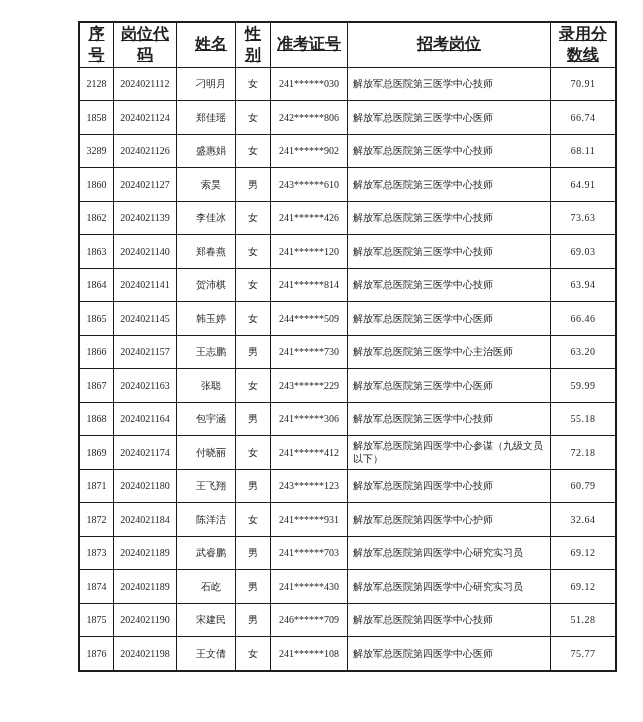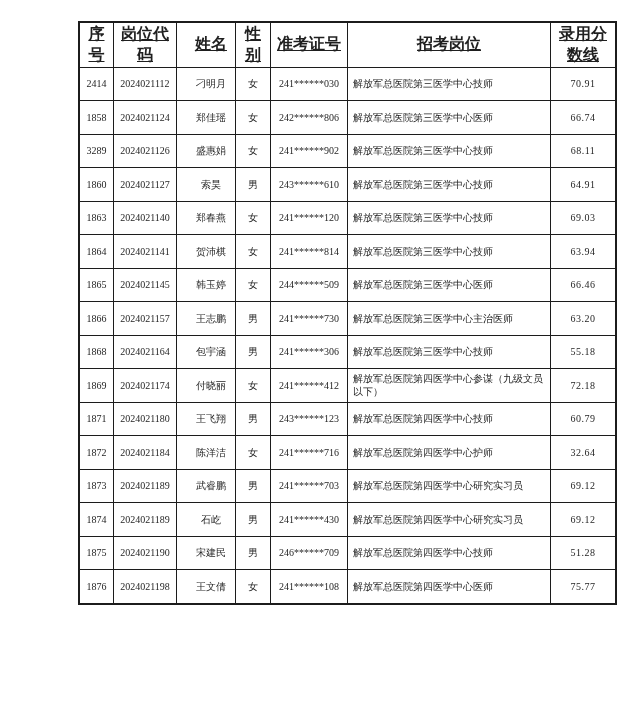--- a/index.html
+++ b/index.html
@@ -78,21 +78,21 @@
           <th class="col-code">岗位代码</th>
           <th class="col-name">姓名</th>
           <th class="col-gender">性别</th>
           <th class="col-ticket">准考证号</th>
           <th class="col-position">招考岗位</th>
           <th class="col-score">录用分数线</th>
         </tr>
     </thead>
     <tbody id="table-body">
         <tr>
-          <td class="col-serial">2414</td>
+          <td class="col-serial">2128</td>
           <td class="col-code">2024021112</td>
           <td class="col-name">刁明月</td>
           <td class="col-gender">女</td>
           <td class="col-ticket">241******030</td>
           <td class="col-position">解放军总医院第三医学中心技师</td>
           <td class="col-score">70.91</td>
         </tr>
         <tr>
           <td class="col-serial">1858</td>
           <td class="col-code">2024021124</td>
@@ -114,20 +114,29 @@
         <tr>
           <td class="col-serial">1860</td>
           <td class="col-code">2024021127</td>
           <td class="col-name">索昊</td>
           <td class="col-gender">男</td>
           <td class="col-ticket">243******610</td>
           <td class="col-position">解放军总医院第三医学中心技师</td>
           <td class="col-score">64.91</td>
         </tr>
         <tr>
+          <td class="col-serial">1862</td>
+          <td class="col-code">2024021139</td>
+          <td class="col-name">李佳冰</td>
+          <td class="col-gender">女</td>
+          <td class="col-ticket">241******426</td>
+          <td class="col-position">解放军总医院第三医学中心技师</td>
+          <td class="col-score">73.63</td>
+        </tr>
+        <tr>
           <td class="col-serial">1863</td>
           <td class="col-code">2024021140</td>
           <td class="col-name">郑春燕</td>
           <td class="col-gender">女</td>
           <td class="col-ticket">241******120</td>
           <td class="col-position">解放军总医院第三医学中心技师</td>
           <td class="col-score">69.03</td>
         </tr>
         <tr>
           <td class="col-serial">1864</td>
@@ -150,20 +159,29 @@
         <tr>
           <td class="col-serial">1866</td>
           <td class="col-code">2024021157</td>
           <td class="col-name">王志鹏</td>
           <td class="col-gender">男</td>
           <td class="col-ticket">241******730</td>
           <td class="col-position">解放军总医院第三医学中心主治医师</td>
           <td class="col-score">63.20</td>
         </tr>
         <tr>
+          <td class="col-serial">1867</td>
+          <td class="col-code">2024021163</td>
+          <td class="col-name">张聪</td>
+          <td class="col-gender">女</td>
+          <td class="col-ticket">243******229</td>
+          <td class="col-position">解放军总医院第三医学中心医师</td>
+          <td class="col-score">59.99</td>
+        </tr>
+        <tr>
           <td class="col-serial">1868</td>
           <td class="col-code">2024021164</td>
           <td class="col-name">包宇涵</td>
           <td class="col-gender">男</td>
           <td class="col-ticket">241******306</td>
           <td class="col-position">解放军总医院第三医学中心技师</td>
           <td class="col-score">55.18</td>
         </tr>
         <tr>
           <td class="col-serial">1869</td>
@@ -181,21 +199,21 @@
           <td class="col-gender">男</td>
           <td class="col-ticket">243******123</td>
           <td class="col-position">解放军总医院第四医学中心技师</td>
           <td class="col-score">60.79</td>
         </tr>
         <tr>
           <td class="col-serial">1872</td>
           <td class="col-code">2024021184</td>
           <td class="col-name">陈洋洁</td>
           <td class="col-gender">女</td>
-          <td class="col-ticket">241******716</td>
+          <td class="col-ticket">241******931</td>
           <td class="col-position">解放军总医院第四医学中心护师</td>
           <td class="col-score">32.64</td>
         </tr>
         <tr>
           <td class="col-serial">1873</td>
           <td class="col-code">2024021189</td>
           <td class="col-name">武睿鹏</td>
           <td class="col-gender">男</td>
           <td class="col-ticket">241******703</td>
           <td class="col-position">解放军总医院第四医学中心研究实习员</td>

